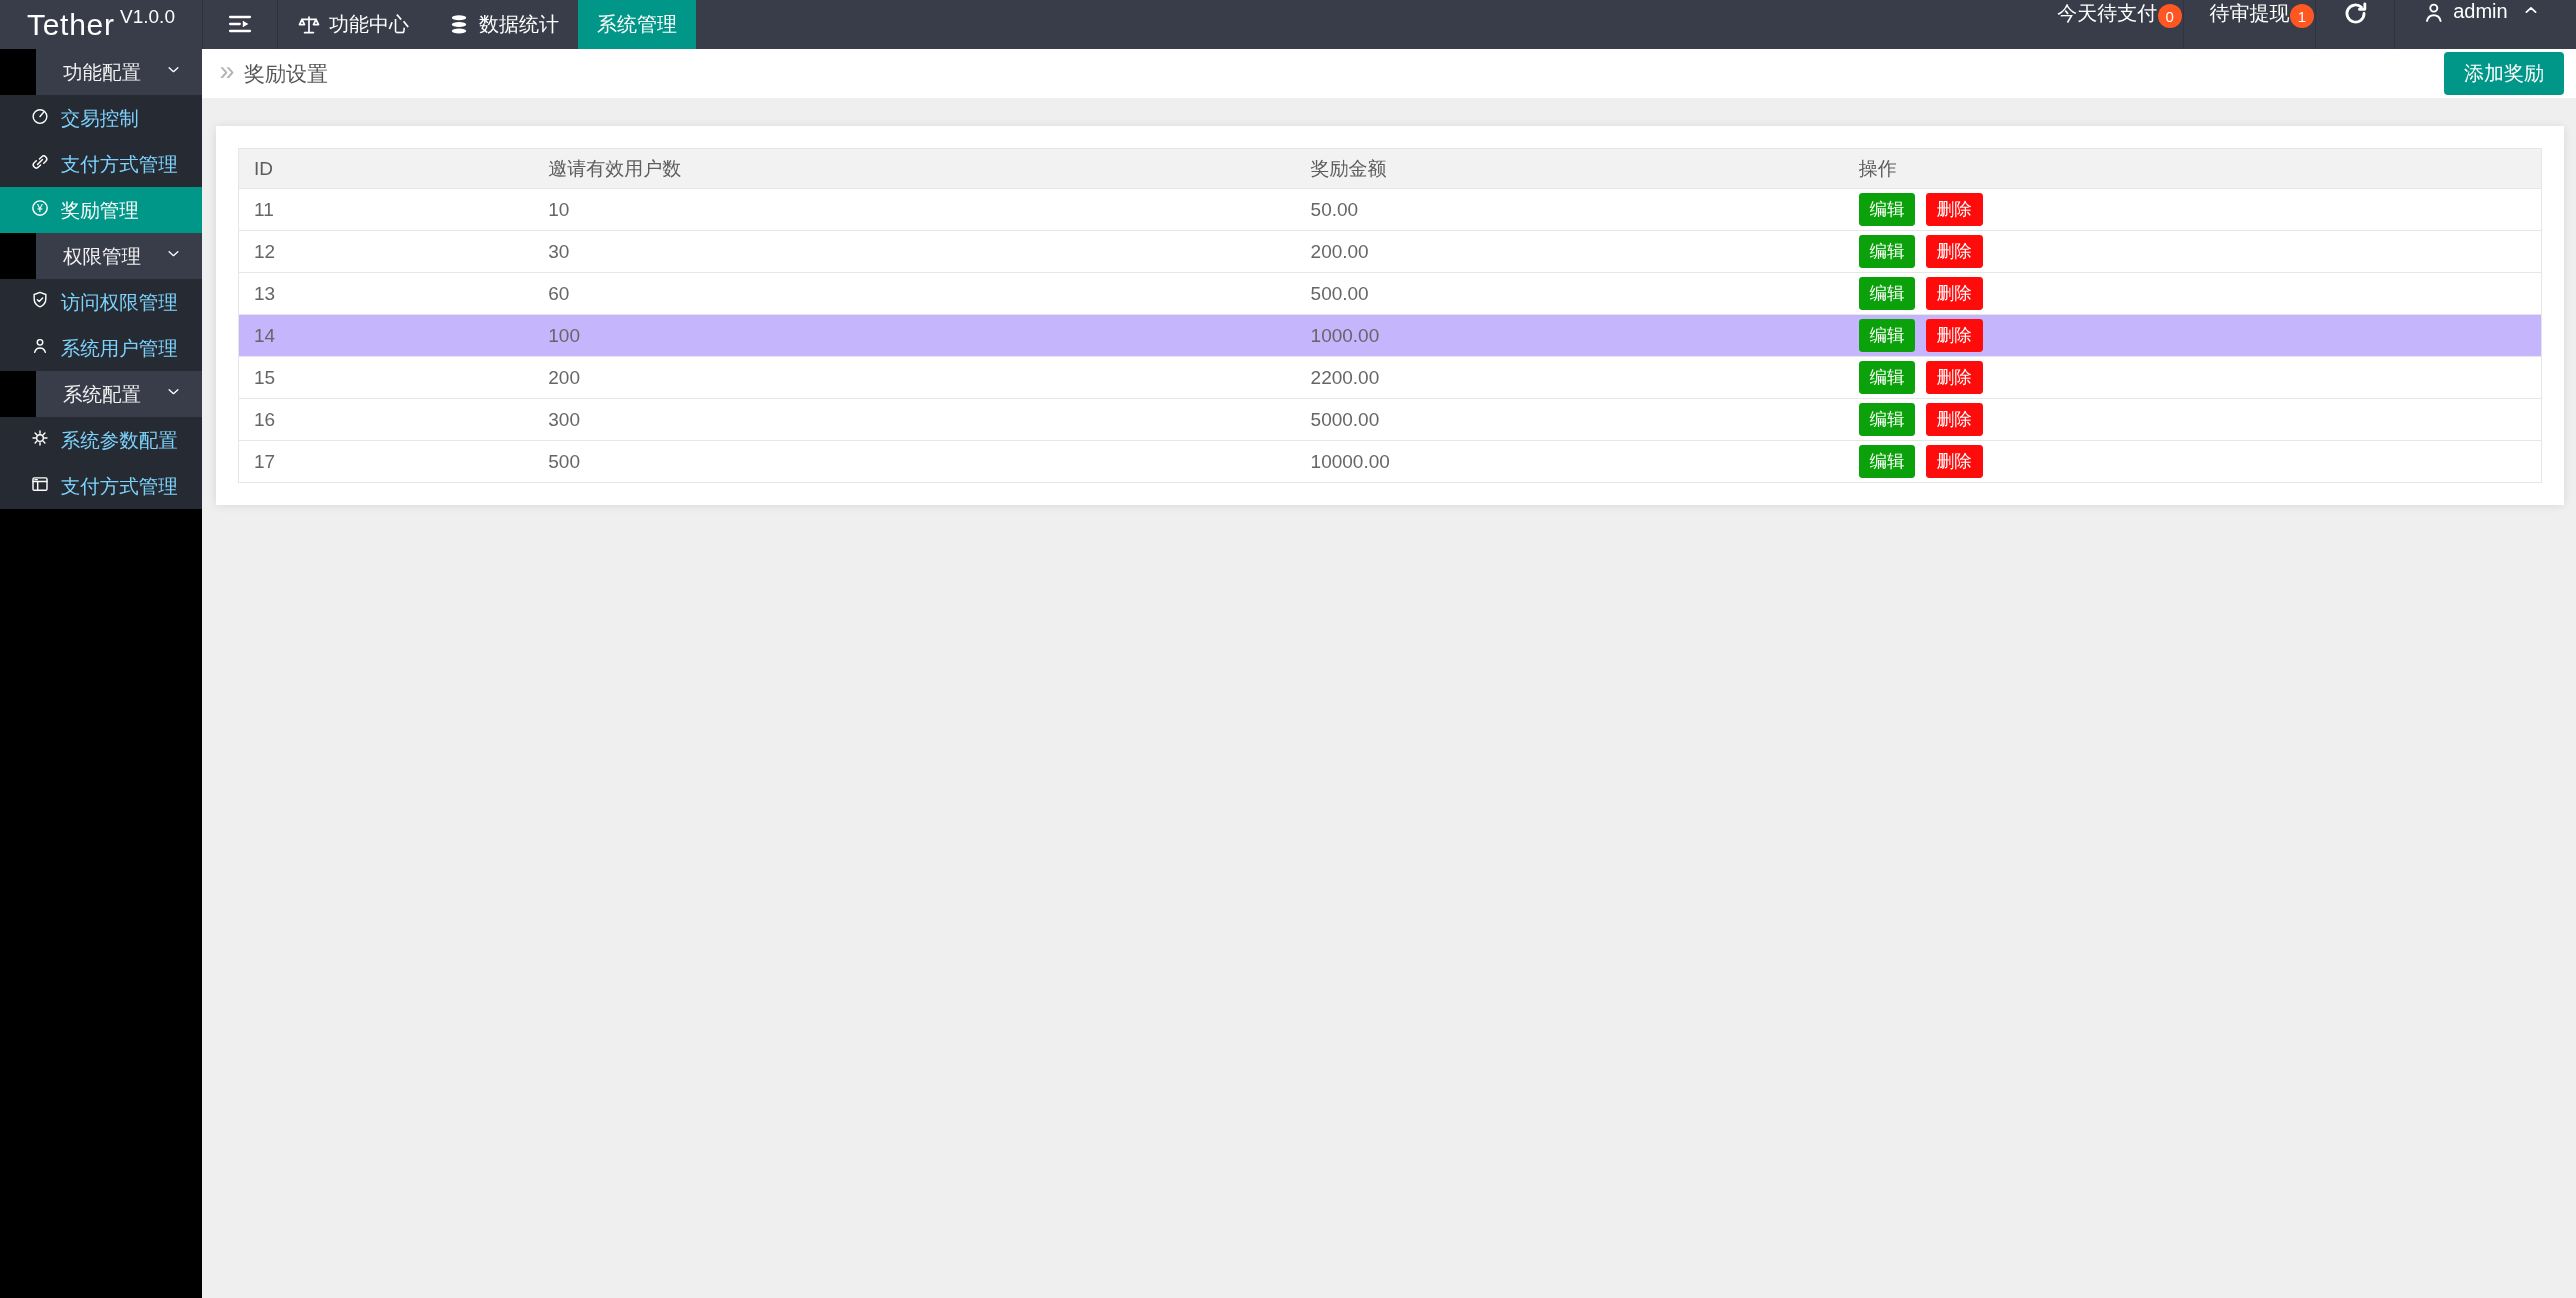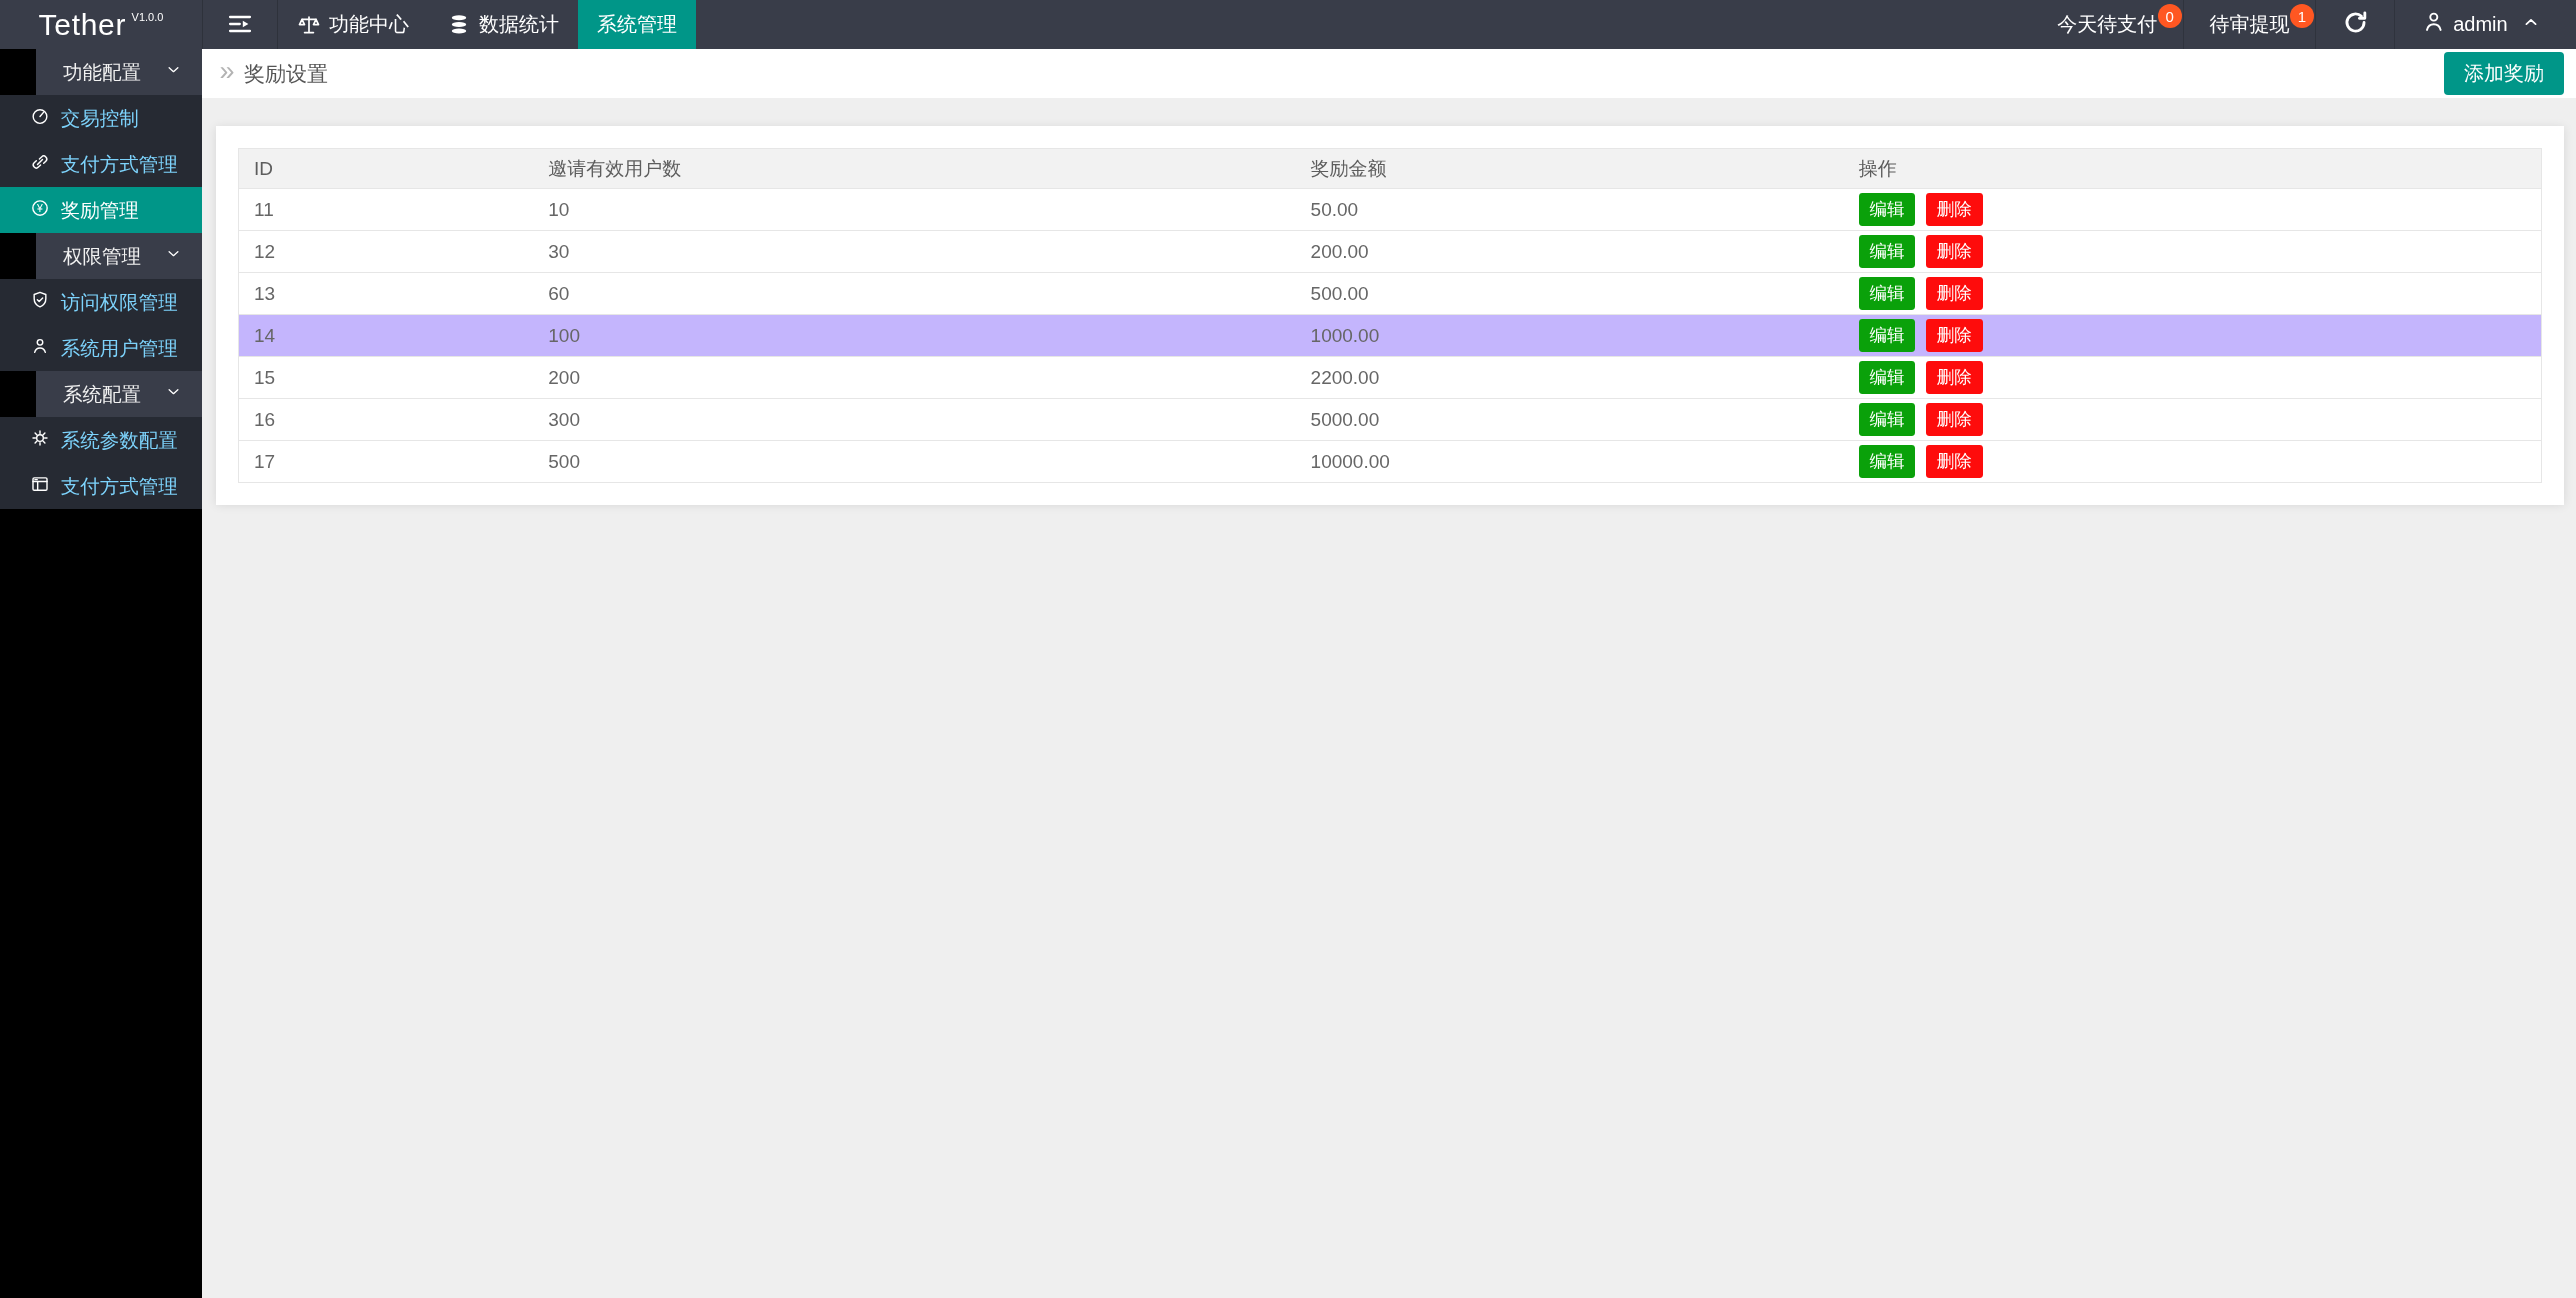--- a/index.html
+++ b/index.html
@@ -22,35 +22,35 @@
   
   .topbar{
     height:49px;flex:0 0 49px;background:var(--topbar);
     display:flex;align-items:stretch;color:#fff;
   }
   .logo{
     width:202px;flex:0 0 202px;display:flex;align-items:center;justify-content:center;
     color:#fff;white-space:nowrap;
   }
   .logo .brand{font-size:30px;letter-spacing:0.7px;}
-  .logo .ver{font-size:11px;margin-left:5.4px;transform:translateY(-8px);display:inline-block;}
+  .logo .ver{font-size:19px;margin-left:5.4px;transform:translateY(-8px);display:inline-block;}
   .tb-btn{
     display:flex;align-items:center;padding:0 23px;cursor:pointer;
     border-left:0.7px solid rgba(0,0,0,.18);border-right:0.7px solid rgba(0,0,0,.18);
   }
   .nav{display:flex;align-items:stretch;}
   .nav-item{
     display:flex;align-items:center;gap:8px;padding:0 19px;font-size:20px;cursor:pointer;
   }
   .nav-item.active{background:var(--accent);}
   .nav-item svg{display:block;}
   .tb-spacer{flex:1;}
   .top-right{display:flex;align-items:stretch;margin-right:9.4px;}
   .tr-item{
-    position:relative;display:flex;align-items:center;gap:6.7px;
+    position:relative;display:flex;gap:6.7px;
     padding:0 25.6px;font-size:20px;cursor:pointer;
     border-left:0.7px solid rgba(0,0,0,.16);
   }
   .tr-item:first-child{border-left:none;}
   .badge{
     position:absolute;top:4px;right:1.3px;
     min-width:24px;height:24px;border-radius:12px;padding:0 5.4px;
     background:var(--badge);color:#fff;font-size:15px;
     display:flex;align-items:center;justify-content:center;line-height:1;
   }

